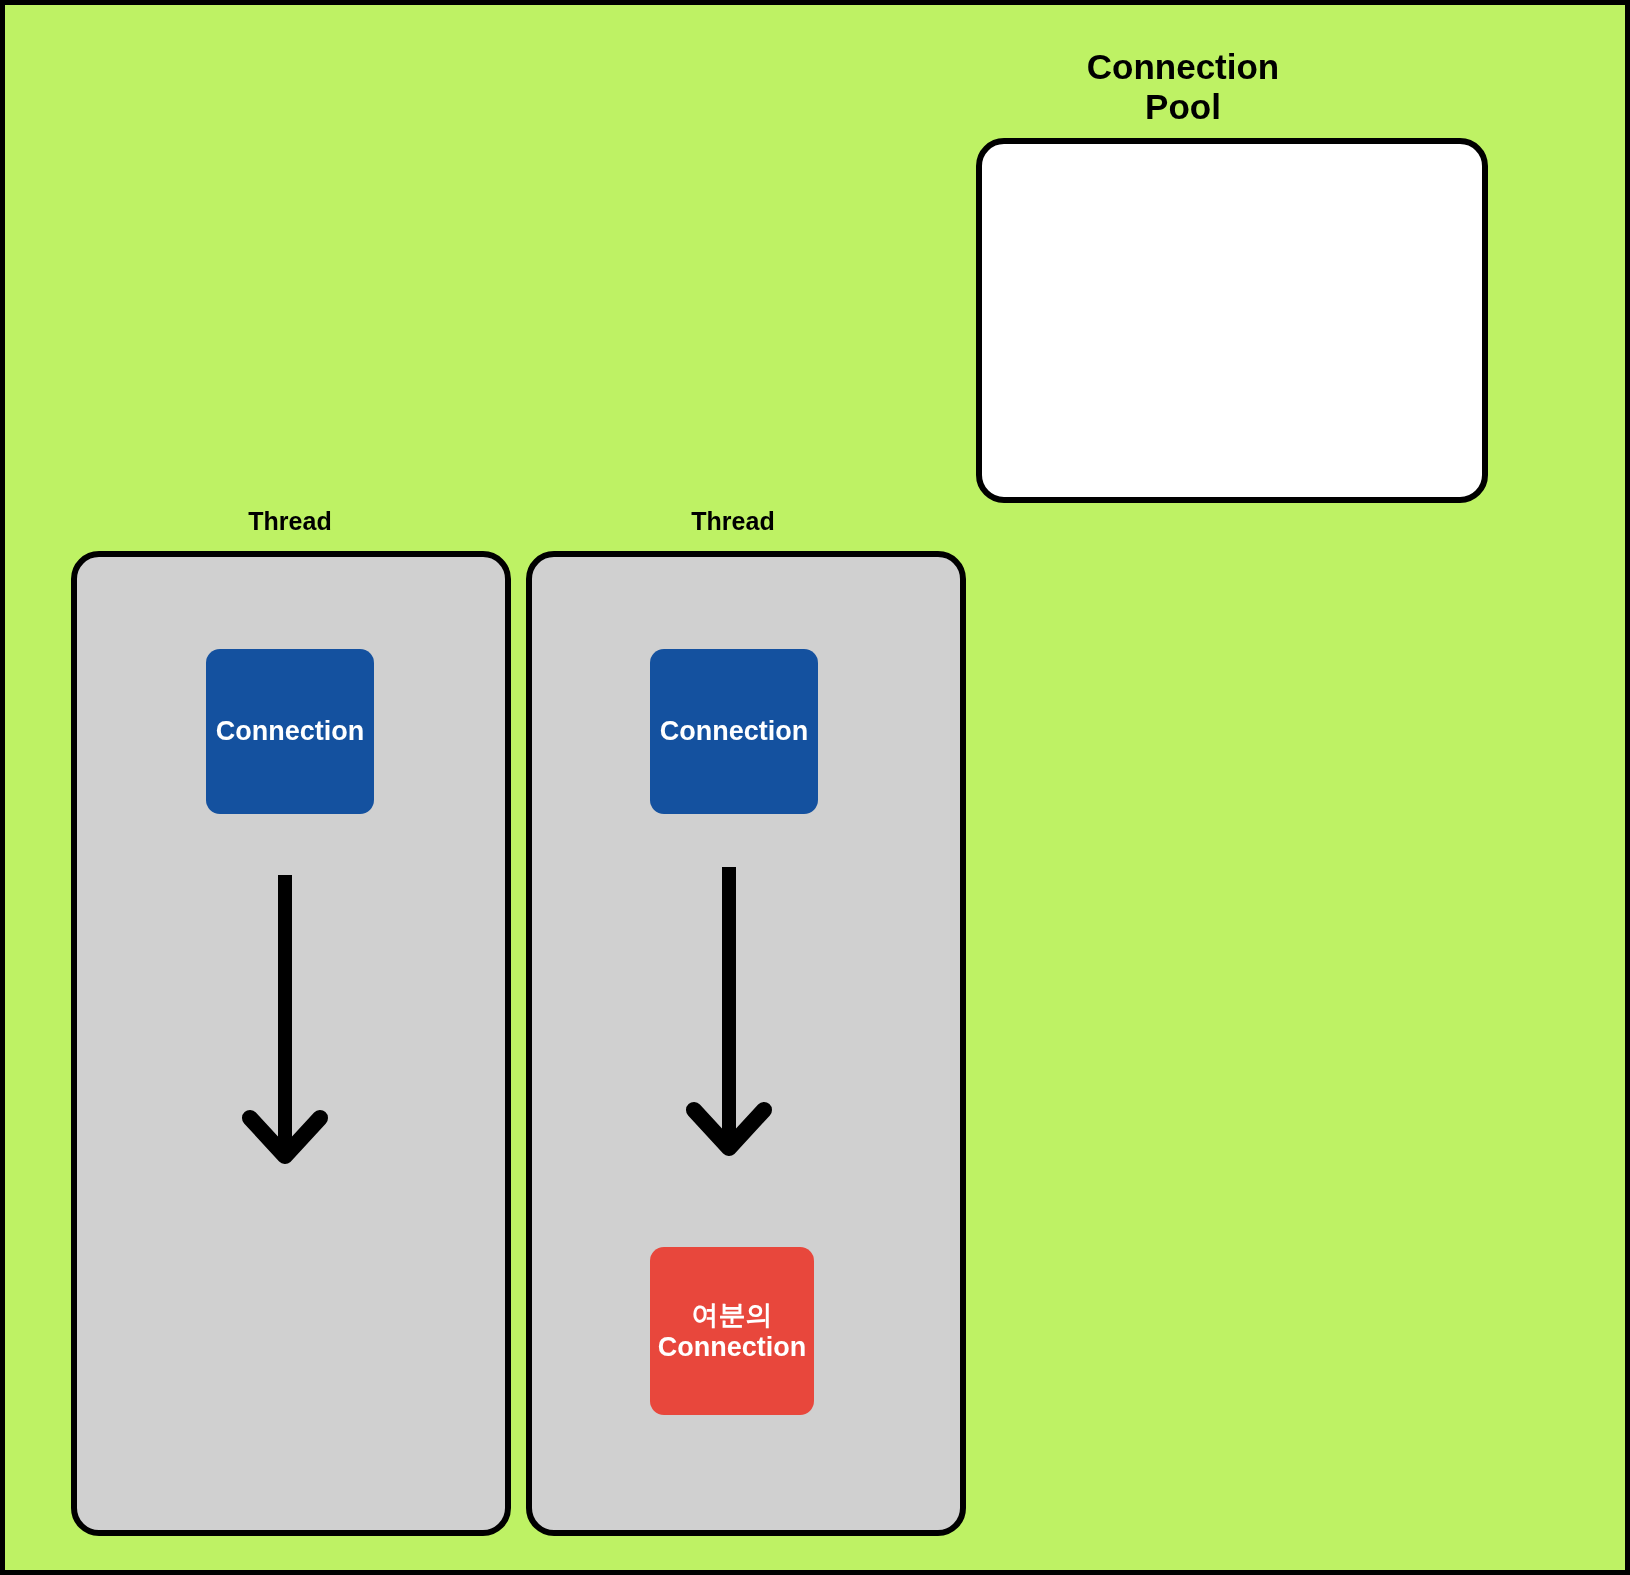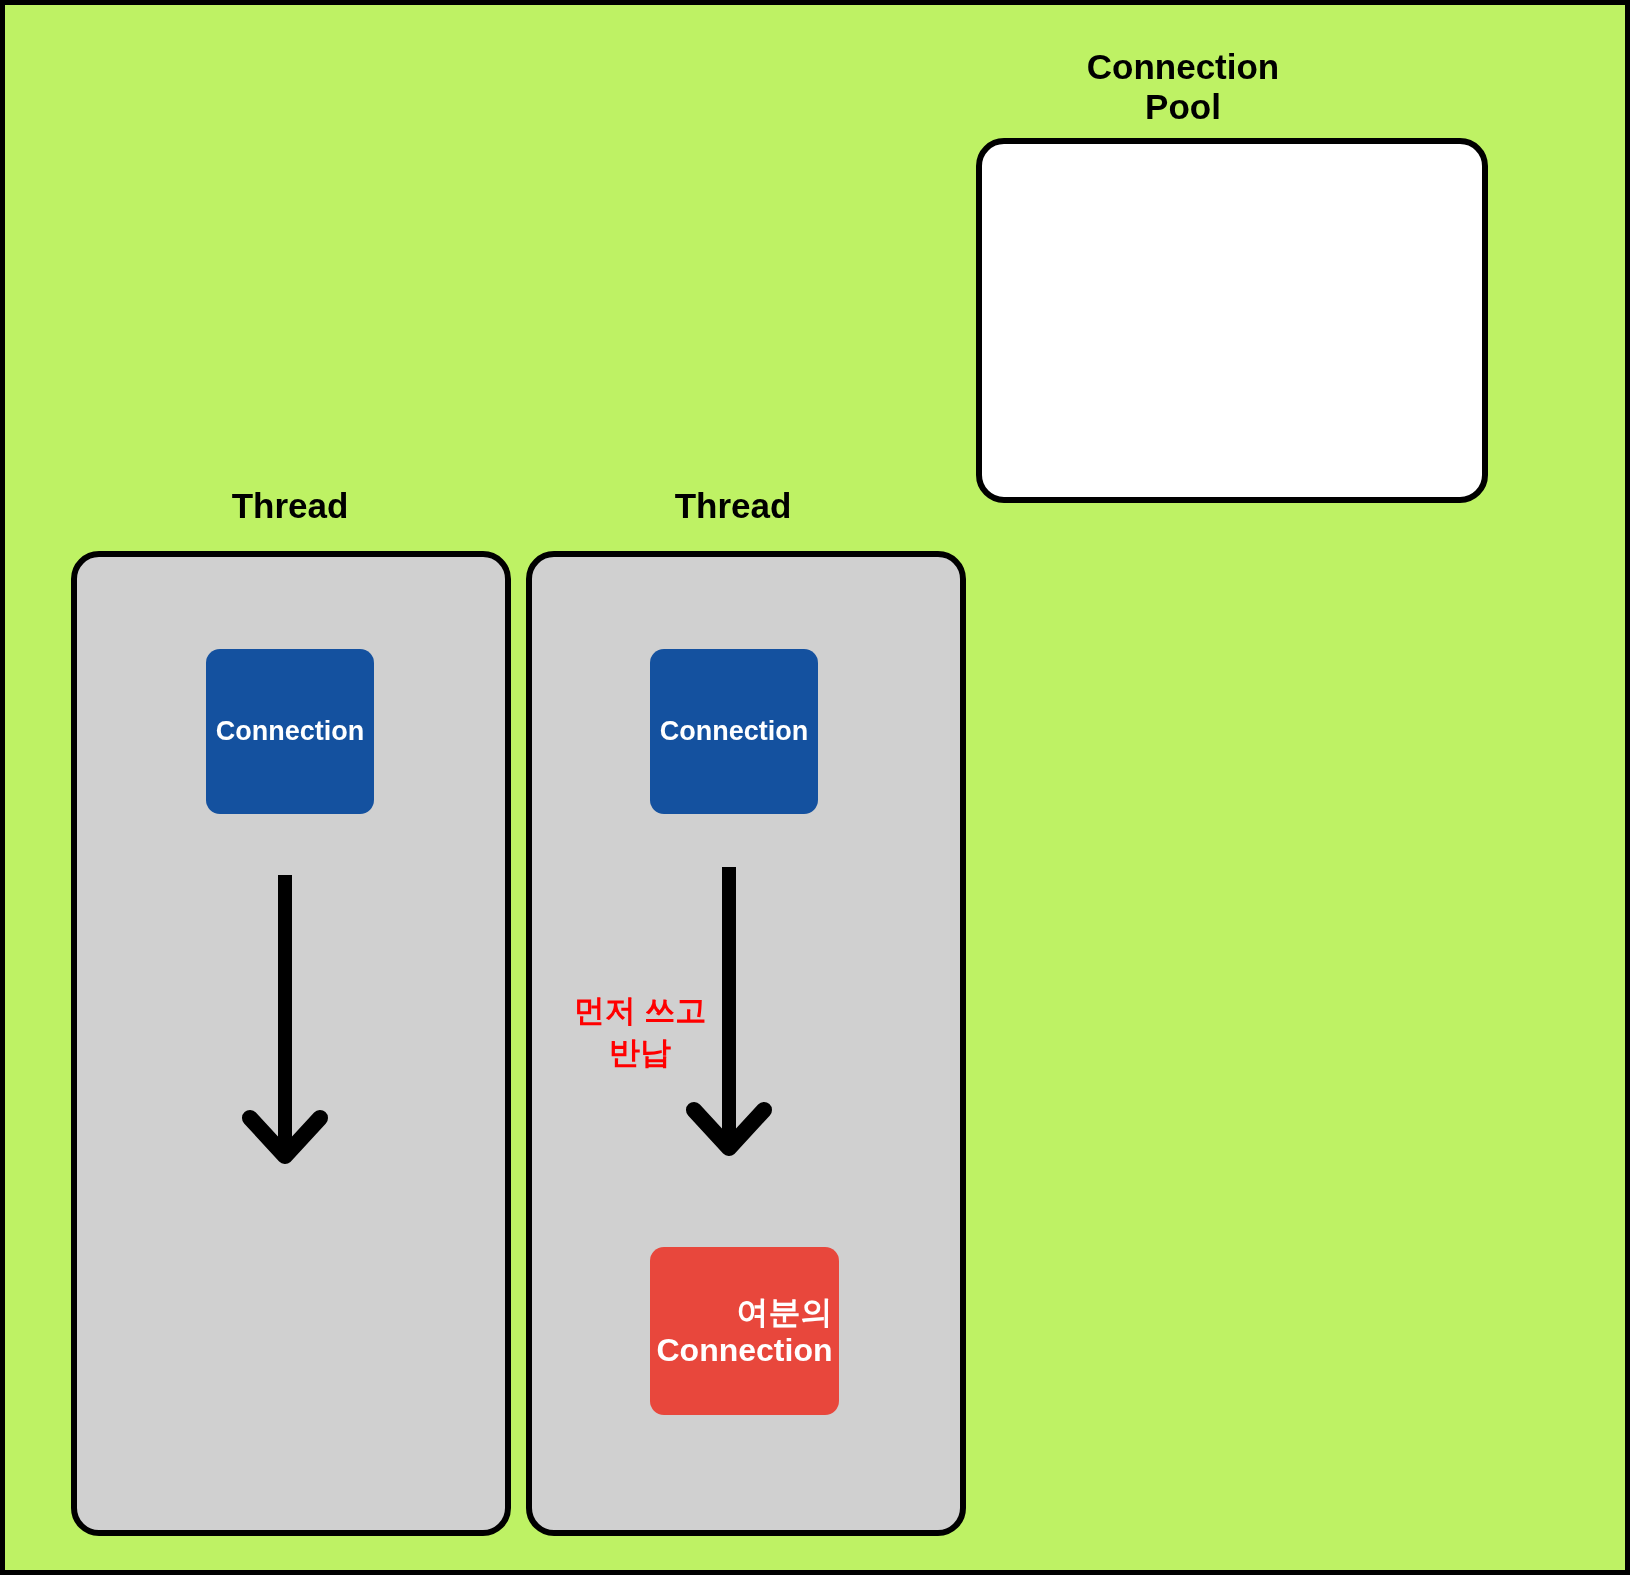--- a/index.html
+++ b/index.html
@@ -43,24 +43,25 @@
     background: #ffffff;
     border: 6px solid #000000;
     border-radius: 28px;
     box-sizing: border-box;
   }
 
   
   .thread-title {
     position: absolute;
     text-align: center;
-    font-size: 35px;
+    font-size: 25px;
     font-weight: bold;
     color: #000000;
     width: 300px;
+    margin-top: 21px;
   }
   #thread-title-1 { left: 135px; top: 481px; }
   #thread-title-2 { left: 578px; top: 481px; }
 
   .thread-box {
     position: absolute;
     background: #d0d0d0;
     border: 6px solid #000000;
     border-radius: 28px;
     box-sizing: border-box;
@@ -105,24 +106,23 @@
   #conn-card-2 {
     left: 645px;
     top: 644px;
     width: 168px;
     height: 165px;
     font-size: 27px;
   }
   #spare-conn-card {
     left: 645px;
     top: 1242px;
-    width: 189px;
+    width: 164px;
     height: 168px;
-    font-size: 32px;
-    text-align: right;
+    font-size: 27px;
   }
 
   
   .arrow {
     position: absolute;
   }
   #arrow-1 { left: 215px; top: 870px; }
   #arrow-2 { left: 659px; top: 862px; }
 
   
@@ -164,19 +164,17 @@
 
   <div class="thread-box" id="thread-box-2"></div>
 
   <div class="card card-blue" id="conn-card-2">Connection</div>
 
   <svg class="arrow" id="arrow-2" width="130" height="290" viewBox="0 0 130 290">
     <line x1="65" y1="0" x2="65" y2="280" stroke="#000000" stroke-width="14"></line>
     <path d="M 30 243 L 65 281 L 100 243" fill="none" stroke="#000000" stroke-width="16" stroke-linecap="round" stroke-linejoin="round"></path>
   </svg>
 
-  <div id="flow-note">먼저 쓰고
-반납</div>
 
   <div class="card card-red" id="spare-conn-card">여분의
 Connection</div>
 
 </div>
 
 </body></html>

